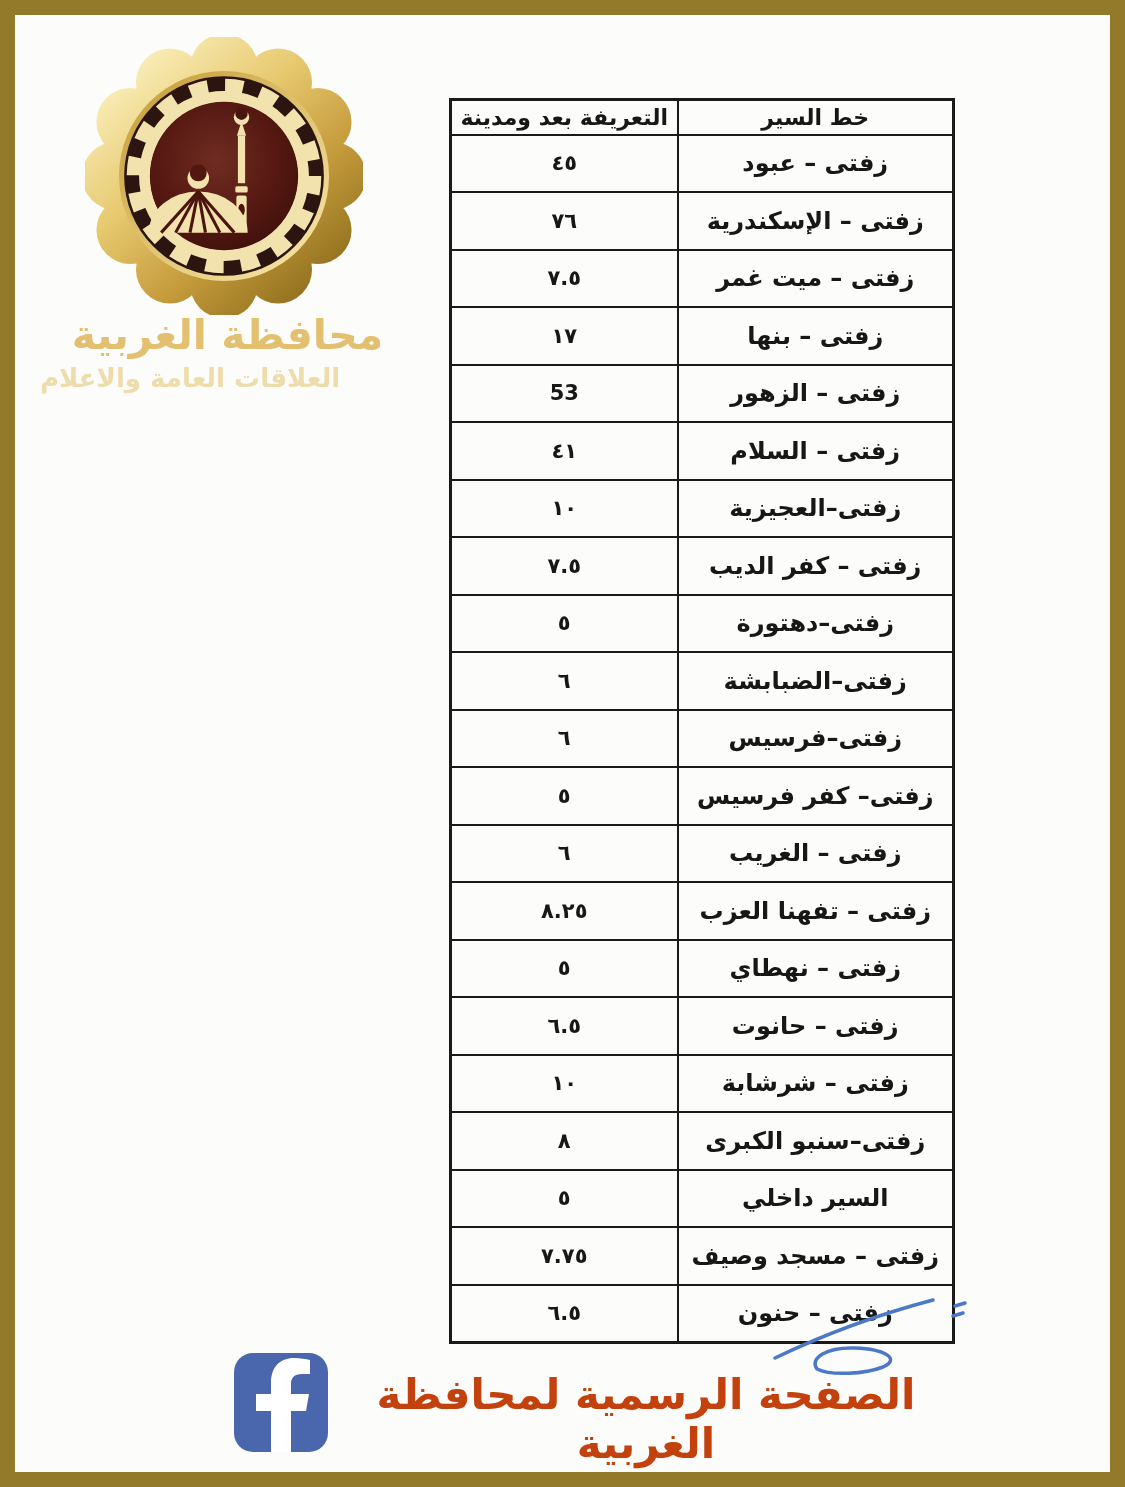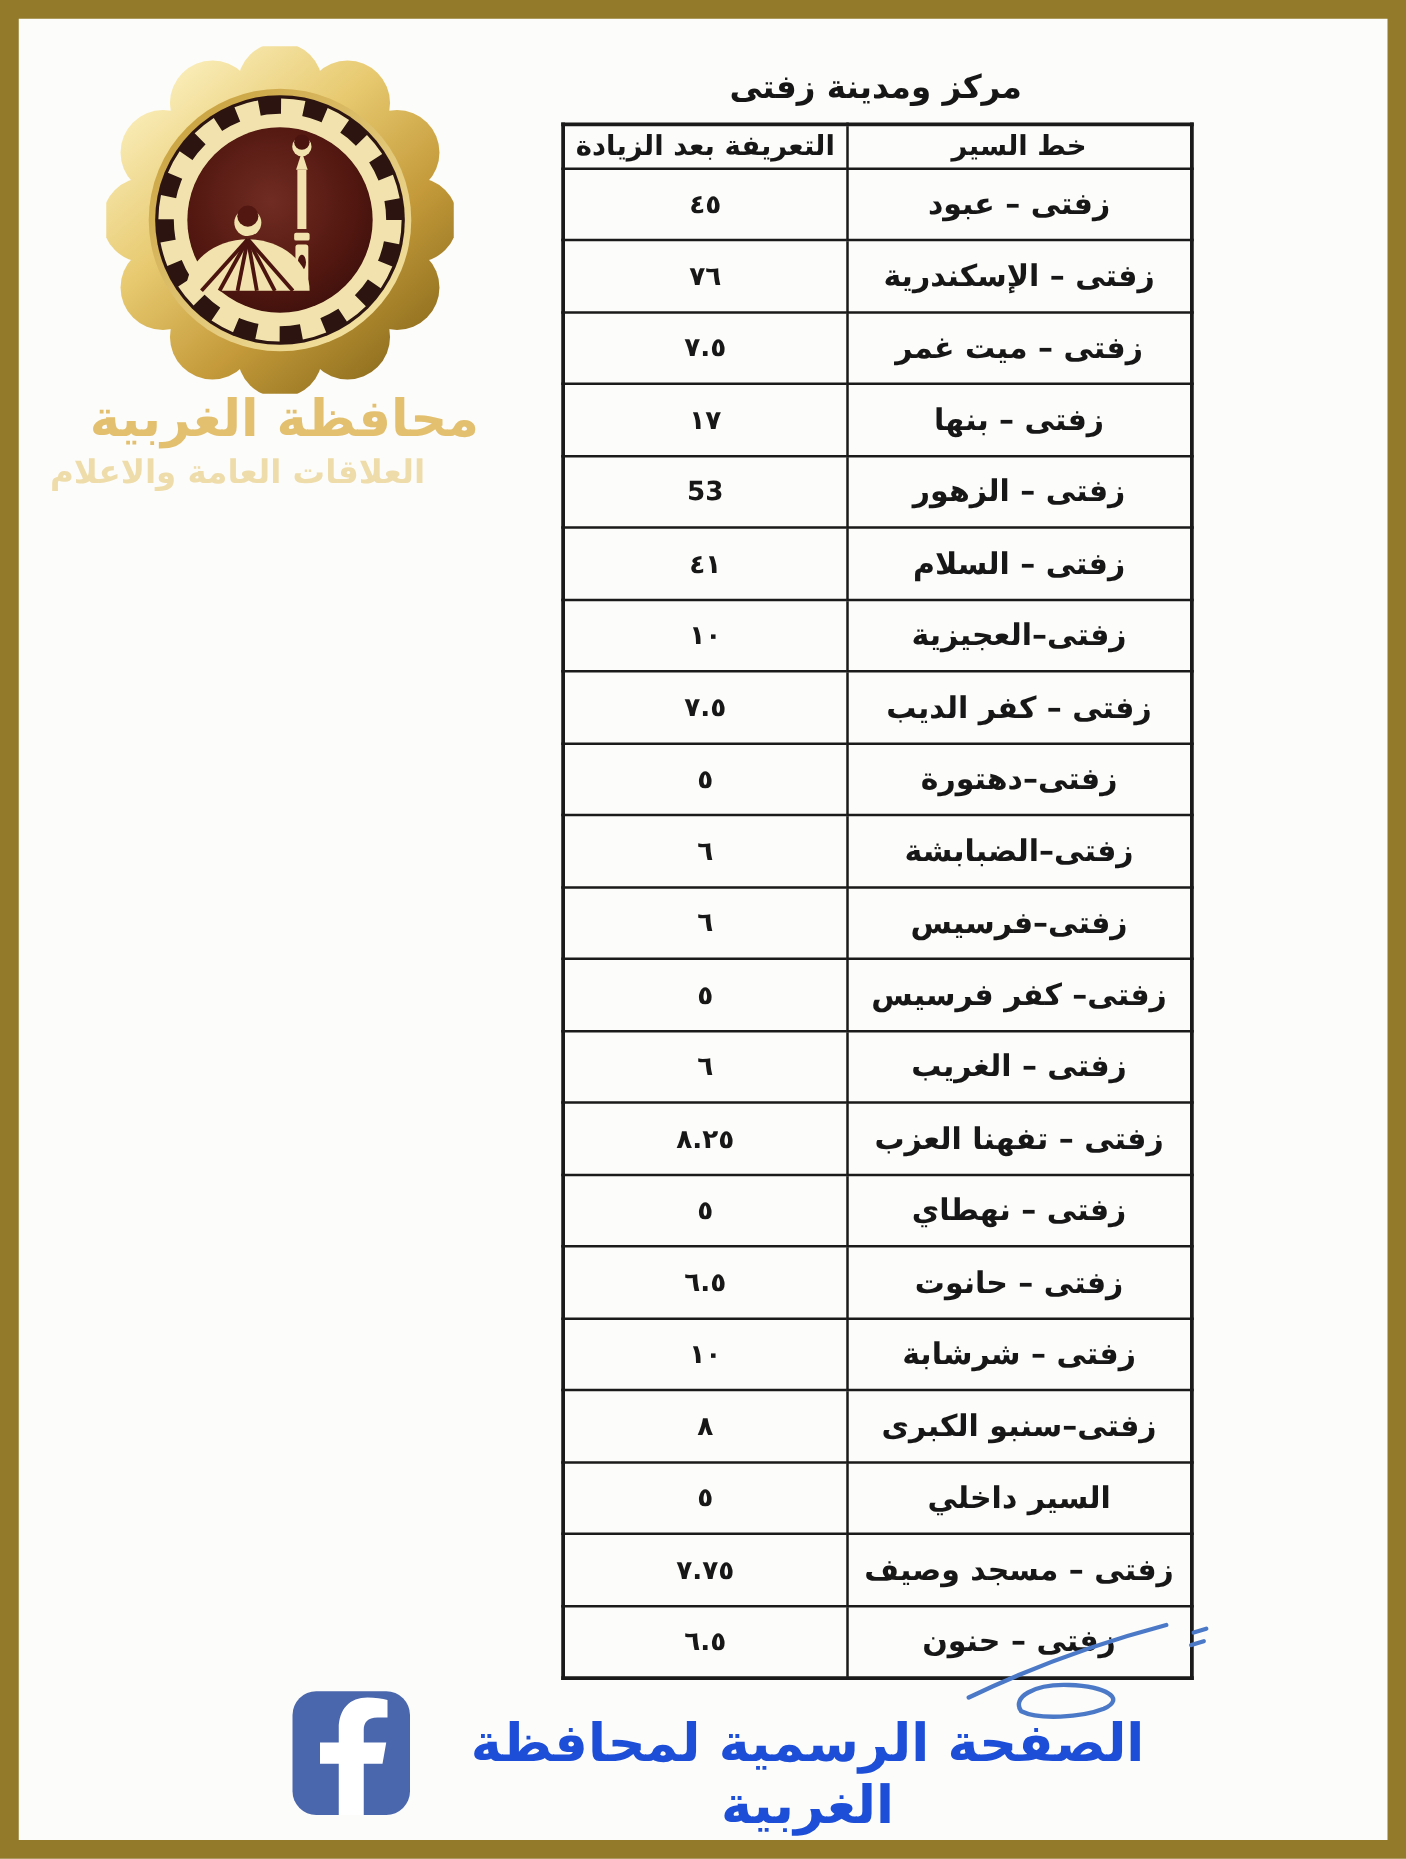--- a/index.html
+++ b/index.html
@@ -52,21 +52,21 @@
   .signature{position:absolute;left:690px;top:1255px;width:320px;height:130px;pointer-events:none;}
   
   .fb-icon{
     position:absolute;left:219px;top:1338px;width:94px;height:99px;
     background:#4a67ad;border-radius:19px;
   }
   .fb-icon svg{position:absolute;left:0;top:0;width:94px;height:99px;}
   .fb-text{
     position:absolute;left:325px;top:1355px;width:612px;
     text-align:center;font-size:42px;font-weight:bold;
-    color:#1d4ed8;direction:rtl;
+    color:#c2410c;direction:rtl;
   }
 </style>
 </head>
 <body>
 
 <div class="page">
 
   <svg class="badge" viewBox="0 0 270 270">
     <defs>
       <linearGradient id="gold" x1="45" y1="30" x2="230" y2="245" gradientUnits="userSpaceOnUse">
@@ -132,31 +132,30 @@
           <path d="M110 150 L117 190"></path>
         <path d="M110 150 L131 190"></path>
           <path d="M110 150 L145 190"></path>
       </g>
     </g>
   </svg>
 
   <div class="org-name">محافظة الغربية</div>
   <div class="dept-name">العلاقات العامة والاعلام</div>
 
-  <div class="doc-title">مركز ومدينة زفتى</div>
 
   <table class="fare-table">
     <colgroup>
         <col class="route-col">
         <col class="fare-col">
       </colgroup>
     <thead>
       <tr>
         <th>خط السير</th>
-        <th>التعريفة بعد الزيادة</th>
+        <th>التعريفة بعد ومدينة</th>
       </tr>
     </thead>
     <tbody>
         <tr>
           <td class="route-cell">زفتى – عبود</td>
           <td class="fare-cell">٤٥</td>
         </tr>
         <tr>
           <td class="route-cell">زفتى – الإسكندرية</td>
           <td class="fare-cell">٧٦</td>

